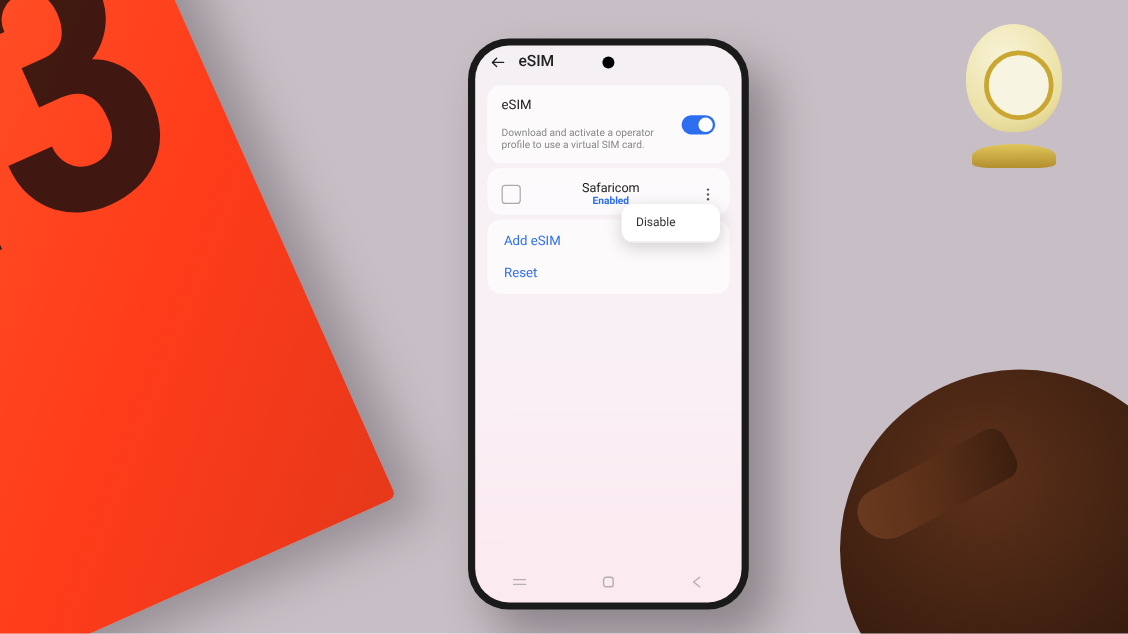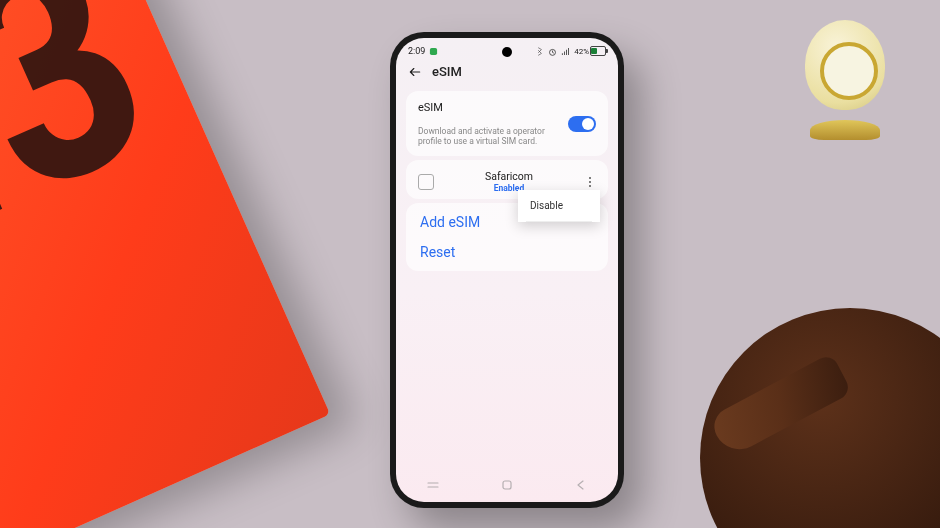--- a/index.html
+++ b/index.html
@@ -171,31 +171,31 @@
     width:14px; height:14px;
     border:1px solid #aaa;
     border-radius:3px;
   }
   .sim-row .text { flex:1;text-align:center; }
   .sim-row .name { font-size:10.5px; color:#1a1a1a; }
   .sim-row .status { font-size:8.5px; color:#2d6ef0;font-weight:bold; }
   .more-dots { width:12px; display:flex; flex-direction:column; gap:2px; align-items:center; }
   .more-dots span { width:2px; height:2px; background:#555; border-radius:50%; }
   .actions .link {
-    font-size: 14px;
+    font-size: 11px;
     color:#2d6ef0;
     padding: 7px 4px;
   }
   .popover {
     position:absolute;
     top: 30px;
     right: 8px;
     width: 82px;
     background:#fff;
-    border-radius:0;
+    border-radius:10px;
     box-shadow: 0 4px 14px rgba(0,0,0,0.18);
     overflow:hidden;
     z-index:10;
   }
   .popover .item {
     font-size:10px;
     color:#333;
     padding: 10px 12px;
   }
   .popover .sep {
@@ -253,46 +253,20 @@
   <div class="clock">
     <div class="body"></div>
     <div class="face"></div>
     <div class="base"></div>
   </div>
 
   <div class="phone">
     <div class="screen">
       <div class="punch"></div>
 
-      <div class="statusbar">
-        <div class="left">
-          <span>2:09</span>
-          <svg class="sb-icon" viewBox="0 0 10 10">
-              <rect x="1" y="1" width="8" height="8" rx="2" fill="#2fa84f"></rect>
-            </svg>
-        </div>
-        <div class="right">
-          <svg class="sb-icon" viewBox="0 0 10 14">
-              <path d="M3 1 L8 4 L3 9 M3 13 L8 10 L3 5" stroke="#444" stroke-width="1" fill="none"></path>
-            </svg>
-          <svg class="sb-icon" viewBox="0 0 10 10">
-              <circle cx="5" cy="6" r="3.3" stroke="#444" stroke-width="1" fill="none"></circle>
-              <path d="M5 4 L5 6 L6.5 6.8" stroke="#444" stroke-width="1" fill="none"></path>
-            </svg>
-          <svg class="sb-icon" viewBox="0 0 10 10">
-              <path d="M1 9h1V7H1zM3.3 9h1V5h-1zM5.6 9h1V3h-1zM7.9 9h1V1h-1z" fill="#444"></path>
-            </svg>
-          <div class="battery">
-            <span style="font-size:8px;">42%</span>
-            <span class="shell">
-                <span class="fill" style="width:42%"></span>
-              </span>
-          </div>
-        </div>
-      </div>
 
       <div class="header">
         <svg width="14" height="14" viewBox="0 0 24 24">
             <path d="M20 12H4M10 6l-6 6 6 6" stroke="#222" stroke-width="2" fill="none" stroke-linecap="round" stroke-linejoin="round"></path>
           </svg>
         <span class="title">eSIM</span>
       </div>
 
       <div class="card">
         <div class="row">

